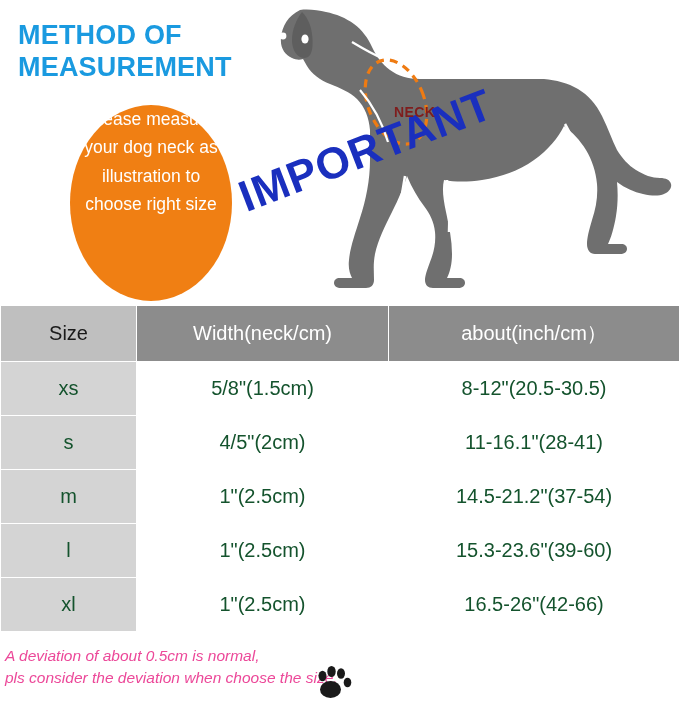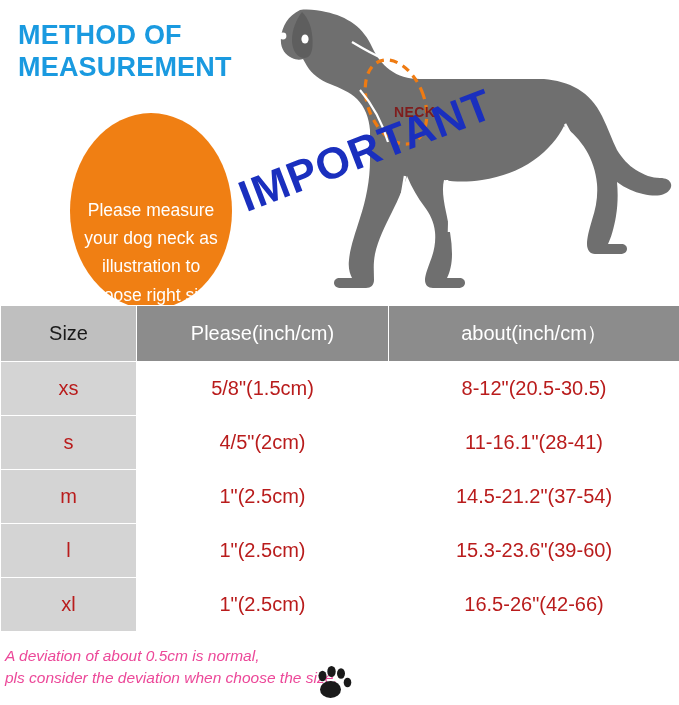--- a/index.html
+++ b/index.html
@@ -44,27 +44,27 @@
     color: #1a9ae0;
     font-size: 27px;
     font-weight: bold;
     line-height: 1.18;
     letter-spacing: 0.2px;
   }
 
   #orange-bubble {
     position: absolute;
     left: 70px;
-    top: 113px;
+    top: 105px;
     width: 162px;
     height: 196px;
     border-radius: 50%;
     background: #f07f13;
     display: flex;
-    align-items: flex-end;
+    align-items: flex-start;
     justify-content: center;
     text-align: center;
   }
   #orange-bubble .bubble-text {
     color: #ffffff;
     font-size: 17.5px;
     line-height: 1.62;
     padding: 0 10px;
   }
 
@@ -97,21 +97,21 @@
     left: 0;
     top: 305px;
     width: 679px;
     border-collapse: collapse;
     table-layout: fixed;
   }
   #size-table td, #size-table th {
     border: 1px solid #ffffff;
     text-align: center;
     font-weight: normal;
-    color: #b91c1c;
+    color: #14532d;
   }
   #size-table thead th {
     background: #8c8c8c;
     color: #ffffff;
     font-size: 20px;
     height: 53px;
     margin-top: 27px;
   }
   #size-table thead th.col-size {
     background: #bfbfbf;
@@ -258,21 +258,21 @@
 
   <table id="size-table">
     <colgroup>
       <col class="c1">
         <col class="c2">
         <col class="c3">
     </colgroup>
     <thead>
       <tr>
         <th class="col-size">Size</th>
-        <th>Please(inch/cm)</th>
+        <th>Width(neck/cm)</th>
         <th>about(inch/cm）</th>
       </tr>
     </thead>
     <tbody>
       <tr>
         <td class="col-size">xs</td>
         <td>5/8"(1.5cm)</td>
         <td>8-12"(20.5-30.5)</td>
       </tr>
       <tr>

